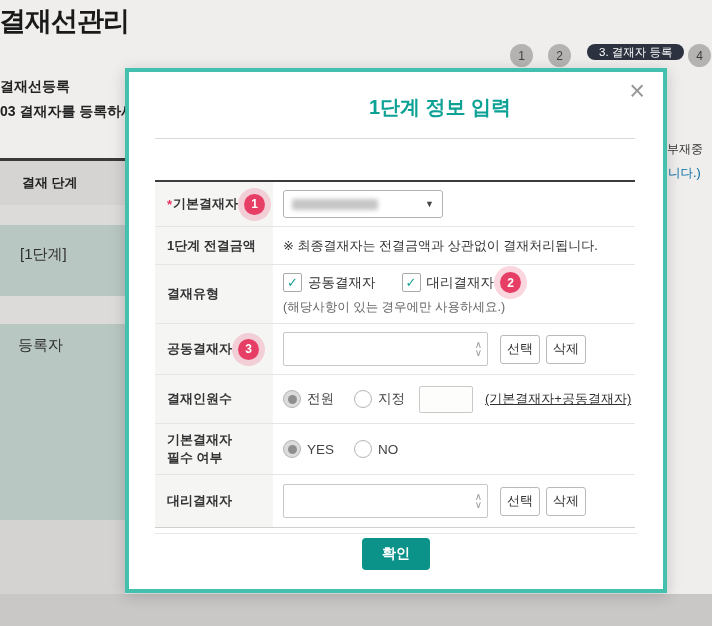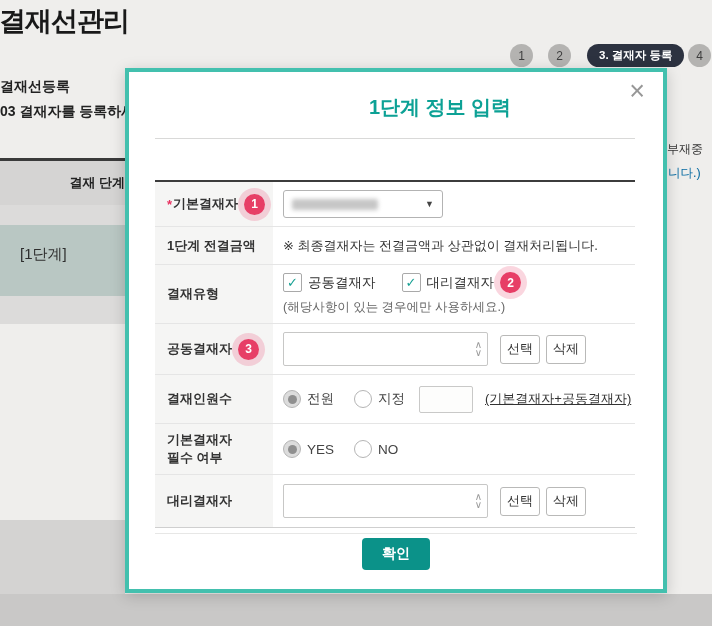--- a/index.html
+++ b/index.html
@@ -3,28 +3,28 @@
 <meta charset="utf-8">
 <style>
   html,body{margin:0;padding:0;}
   .stage{position:relative;width:712px;height:626px;overflow:hidden;background:#efeeec;
          font-family:"Liberation Sans","DejaVu Sans",sans-serif;color:#333;}
   
   .pg-title{position:absolute;left:-1px;top:3px;font-size:27px;font-weight:800;color:#191919;letter-spacing:-1px;}
   .steps{position:absolute;top:44px;left:0;width:712px;height:24px;}
   .step-circle{position:absolute;width:23px;height:23px;border-radius:50%;background:#b4b3b1;
                display:flex;align-items:center;justify-content:center;font-size:12px;color:#3e3e3e;}
-  .step-pill{position:absolute;height:23px;border-radius:12px;background:#2c3240;color:#fff;
-             display:flex;align-items:center;justify-content:center;font-size:11.5px;font-weight:bold;padding:0 12px;}
+  .step-pill{position:absolute;height:16px;border-radius:12px;background:#2c3240;color:#fff;
+             display:flex;align-items:center;justify-content:center;font-size:11.5px;font-weight:normal;padding:0 12px;}
   .sec-title{position:absolute;left:0;top:78px;font-size:14px;font-weight:bold;color:#222;}
   .sec-desc{position:absolute;left:0;top:103px;width:125px;overflow:hidden;white-space:nowrap;
             font-size:14px;font-weight:bold;color:#222;}
   .bg-border{position:absolute;top:158px;height:3px;background:#3a3a3a;}
   .lstrip,.rstrip{position:absolute;top:0;height:626px;}
-  .band{position:absolute;justify-content:flex-end;}
+  .band{position:absolute;}
   .hdr-cell{font-size:13px;font-weight:bold;color:#222;}
   .cell-txt{font-size:15px;color:#2e2e2e;}
   .legend-badge{position:absolute;left:645px;top:138px;width:17px;height:17px;border-radius:3px;
                 background:#5a4b9f;color:#fff;font-size:11px;display:flex;align-items:center;justify-content:center;}
   .legend-label{position:absolute;left:667px;top:141px;font-size:12px;color:#333;}
   .note-frag{position:absolute;left:668px;top:165px;font-size:12.5px;color:#0369a1;}
   .bottom-bar{position:absolute;left:0;top:594px;width:712px;height:32px;background:#c9c8c7;}
   
   .modal{position:absolute;left:125px;top:68px;width:534px;height:517px;background:#fff;
          border:4px solid #43c0ae;box-shadow:0 3px 14px rgba(0,0,0,.18);}
@@ -101,20 +101,23 @@
   <div class="lstrip" style="left:0;width:125px;">
     <div class="bg-border" style="left:0;width:125px;"></div>
     <div class="band" style="left:0;top:161px;width:125px;height:44px;background:#d5d4d3;display:flex;align-items:center;">
       <span class="hdr-cell" style="margin-left:22px;">결재 단계</span>
     </div>
     <div class="band" style="left:0;top:205px;width:125px;height:20px;background:#dcdbda;"></div>
     <div class="band" style="left:0;top:225px;width:125px;height:71px;background:#b9c7c3;">
       <span class="cell-txt" style="position:absolute;left:20px;top:20px;">[1단계]</span>
     </div>
     <div class="band" style="left:0;top:296px;width:125px;height:28px;background:#dcdbda;"></div>
+    <div class="band" style="left:0;top:324px;width:125px;height:196px;background:#b9c7c3;">
+      <span class="cell-txt" style="position:absolute;left:18px;top:12px;">등록자</span>
+    </div>
     <div class="band" style="left:0;top:520px;width:125px;height:106px;background:#d4d3d2;"></div>
   </div>
 
   <div class="rstrip" style="left:667px;width:45px;">
     
     
     
     
     
     

